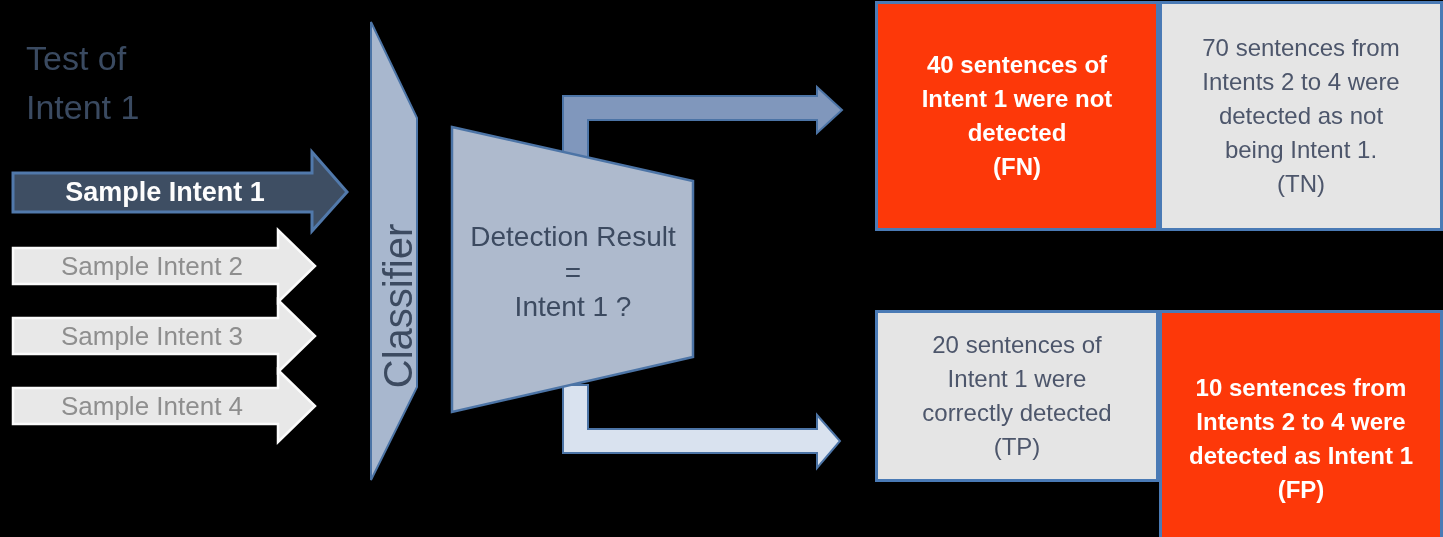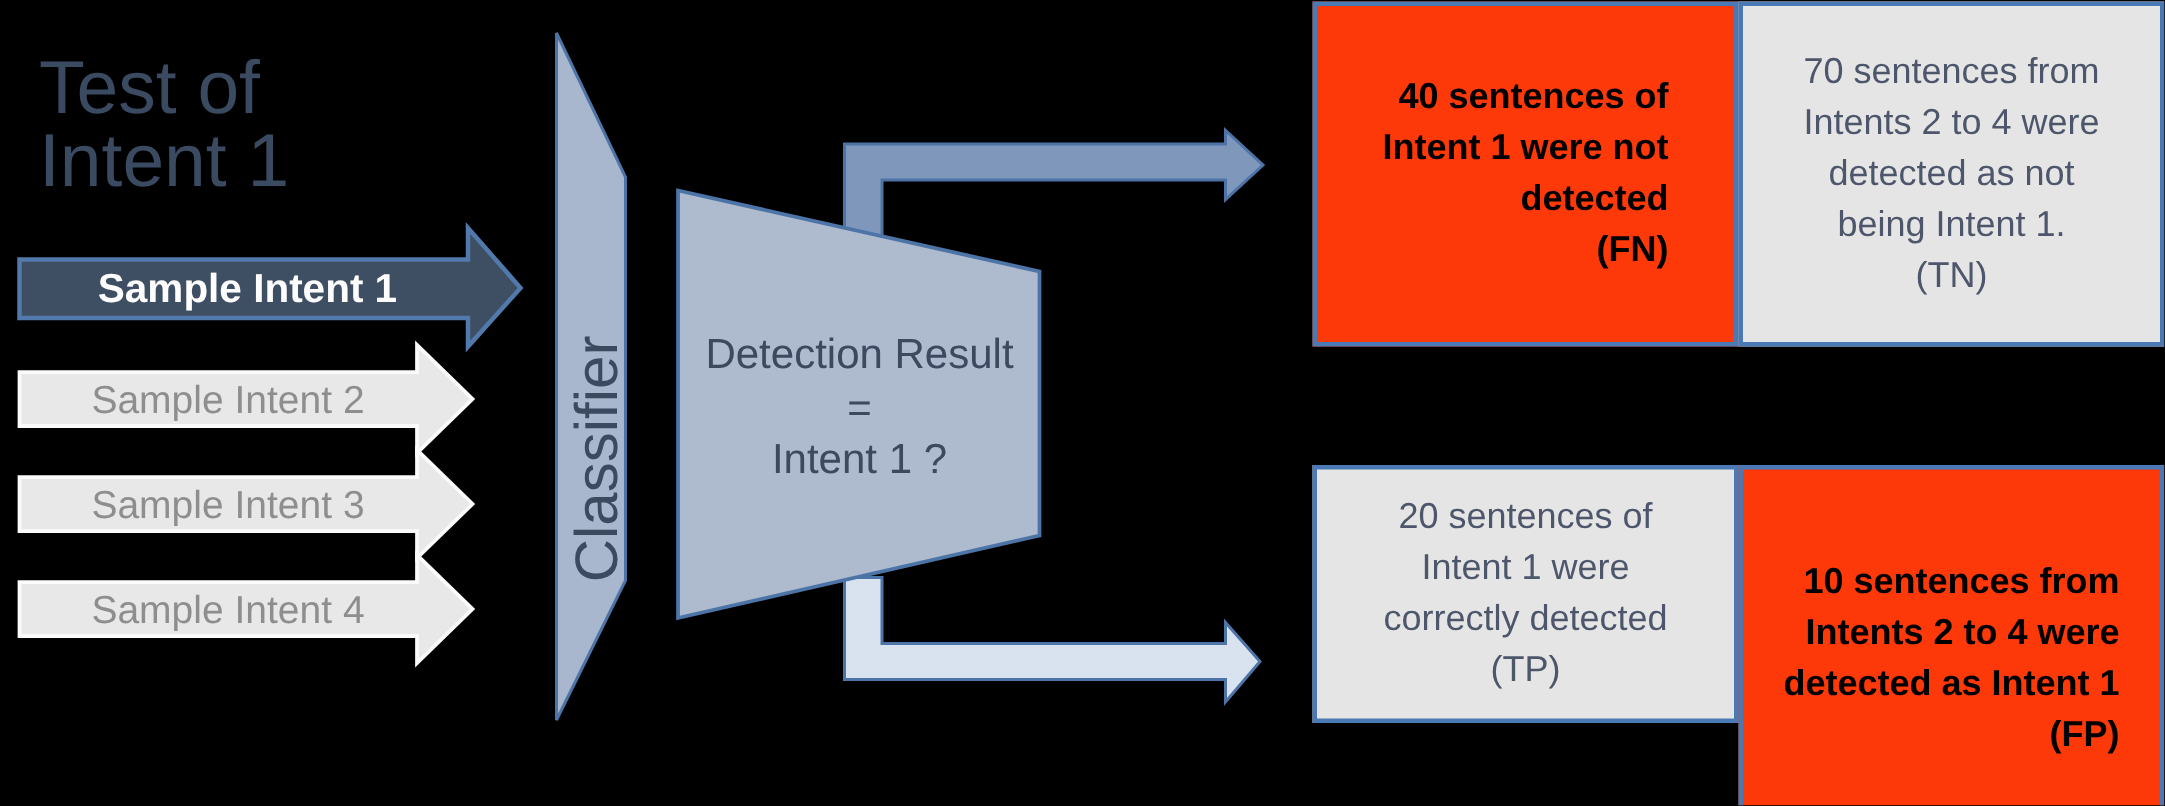--- a/index.html
+++ b/index.html
@@ -3,29 +3,29 @@
 <meta charset="utf-8">
 <style>
   html,body{margin:0;padding:0;background:#000;}
   .canvas{
     position:relative;width:1443px;height:537px;background:#000;
     font-family:"Liberation Sans",sans-serif;overflow:hidden;
   }
   .svg-layer{position:absolute;left:0;top:0;}
   .title{
     position:absolute;left:26px;top:34px;
-    font-size:50px;line-height:49px;color:#3a4a61;
+    font-size:34px;line-height:49px;color:#3a4a61;
     white-space:pre-line;font-weight:400;
   }
   .box{
     position:absolute;display:flex;align-items:center;justify-content:center;
     text-align:center;border:3px solid #4a7ab5;box-sizing:border-box;
     font-size:24px;line-height:34px;white-space:pre-line;
   }
-  .box.neg{background:#fd3809;color:#000000;font-weight:700;text-align:right;}
+  .box.neg{background:#fd3809;color:#ffffff;font-weight:700;}
   .box.pos{background:#e5e5e5;color:#4d566b;font-weight:400;}
   .box.fn{left:875px;top:1px;width:284px;height:230px;}
   .box.tn{left:1159px;top:1px;width:284px;height:230px;}
   .box.tp{left:875px;top:310px;width:284px;height:172px;}
   .box.fp{left:1159px;top:310px;width:284px;height:258px;}
   text{font-family:"Liberation Sans",sans-serif;}
 </style>
 </head>
 <body>
 

